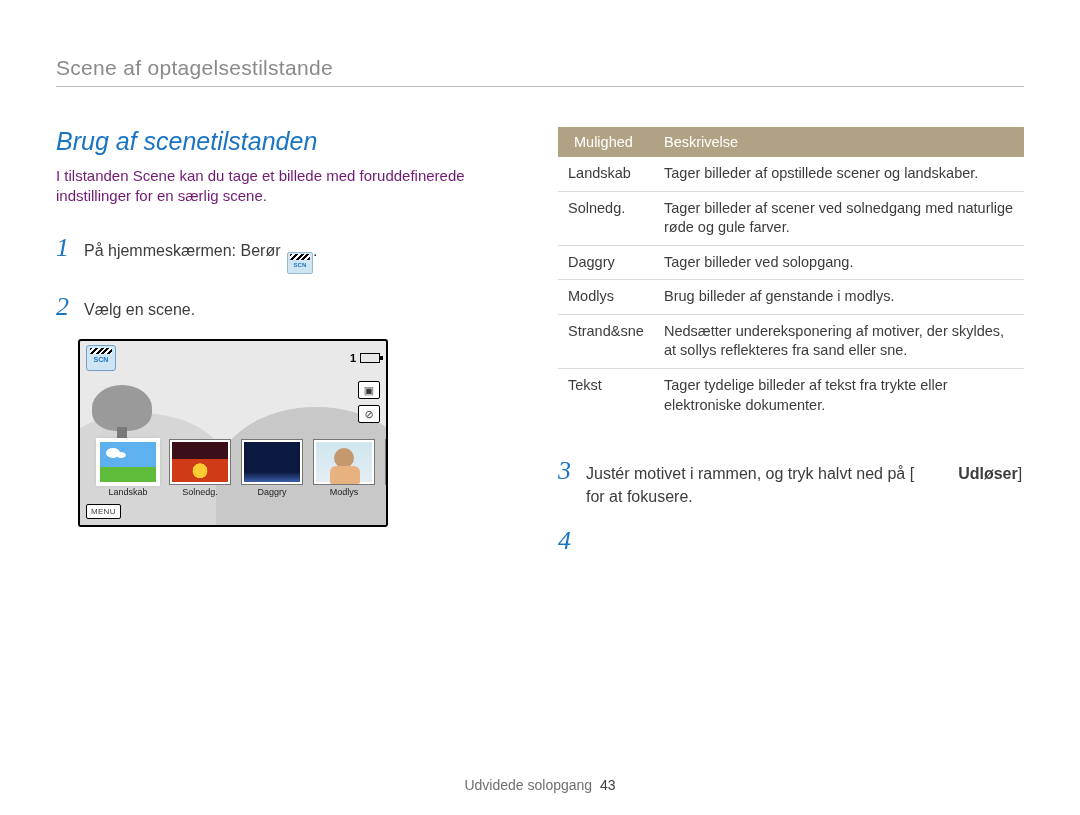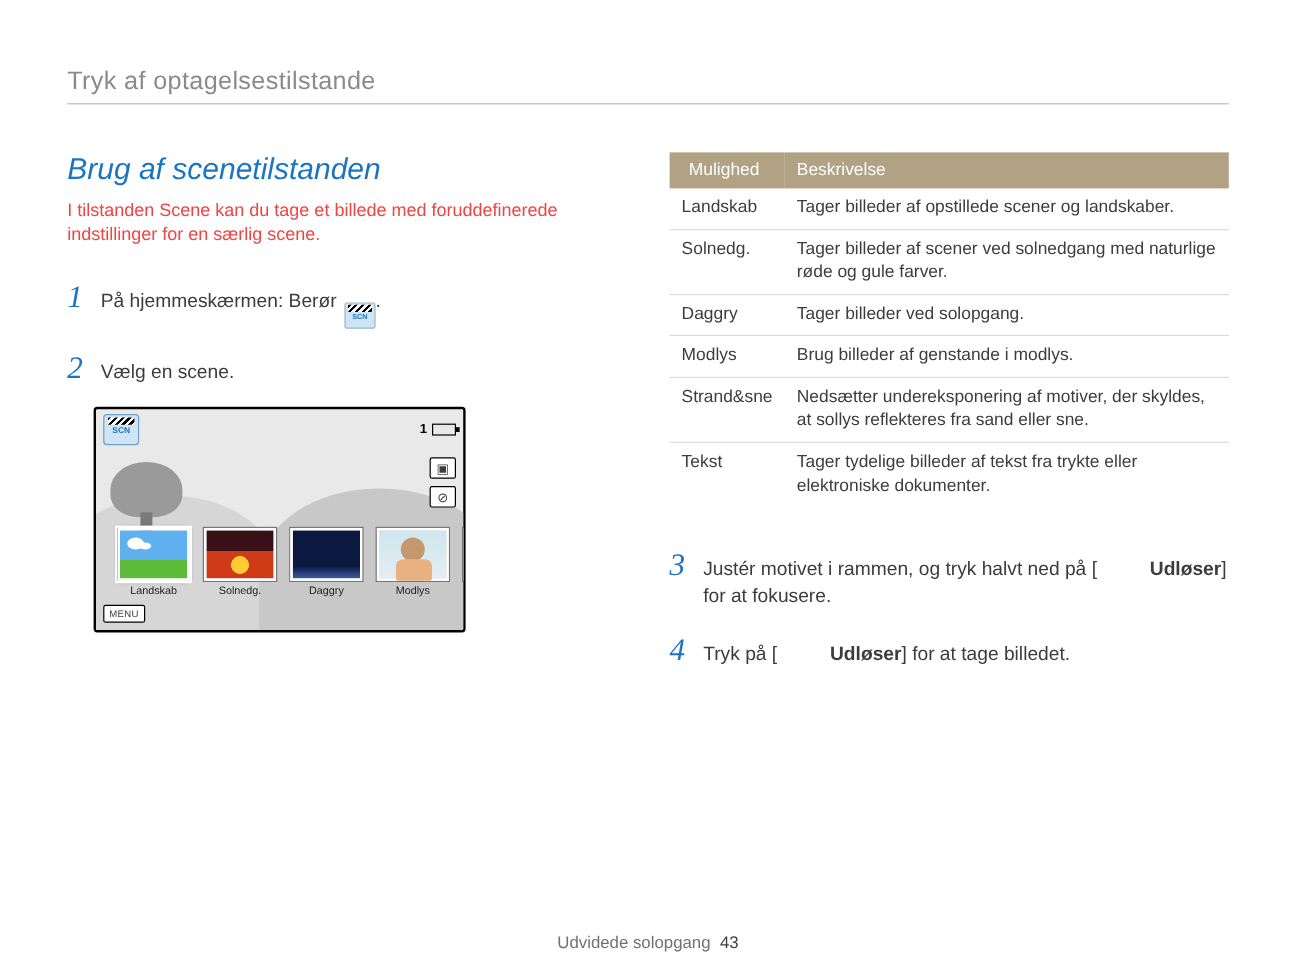--- a/index.html
+++ b/index.html
@@ -3,21 +3,21 @@
 <meta charset="utf-8">
 <style>
   * { box-sizing: border-box; margin: 0; padding: 0; }
   html, body { width: 1080px; height: 815px; background: #fff; font-family: Arial, Helvetica, sans-serif; color: #3c3c3c; }
   .page { padding: 56px 56px 0 56px; position: relative; height: 100%; }
   .breadcrumb { font-size: 21px; font-weight: 300; color: #8a8a8a; letter-spacing: 0.3px; font-family: "Helvetica Neue", Arial, sans-serif; }
   .hr { border: none; border-top: 1px solid #bcbcbc; margin-top: 6px; }
   .cols { display: flex; gap: 36px; margin-top: 40px; }
   .col { flex: 1 1 0; min-width: 0; }
   h1.section { font-size: 25px; color: #1a74c4; font-weight: 400; margin-bottom: 10px; font-style: italic; }
-  .intro { font-size: 15px; line-height: 1.35; color: #ef4444; }
+  .intro { font-size: 15px; line-height: 1.35; color: #701a75; }
   .steps { margin-top: 22px; }
   .step { display: flex; align-items: baseline; gap: 10px; margin-bottom: 14px; font-size: 16px; line-height: 1.45; }
   .step .n { font-size: 26px; color: #1a74c4; font-weight: 400; font-style: italic; font-family: Georgia, 'Times New Roman', serif; width: 18px; flex: 0 0 18px; }
   .step .t { flex: 1; }
   .step .t b { font-weight: 700; padding-left: 44px; }
   .scn-chip { display: inline-flex; flex-direction: column; align-items: center; background: #cfe5f3; border: 1px solid #9bb8cf; border-radius: 2px; width: 26px; height: 22px; vertical-align: -4px; margin-left: 2px; }
   .scn-chip .clap { width: 20px; height: 6px; background: repeating-linear-gradient(135deg, #000 0 2px, #fff 2px 4px); margin-top: 1px; border-radius: 1px; }
   .scn-chip .lbl { font-size: 6px; color: #1a74c4; font-weight: bold; line-height: 1; margin-top: 2px; }
 
   
@@ -63,21 +63,21 @@
   table.opts tr { border-bottom: 1px solid #d9d9d9; }
   table.opts tr:last-child { border-bottom: none; }
 
   .footer { position:absolute; left:0; right:0; bottom:22px; text-align:center; font-size:14px; color:#707070; }
   .footer .pn { color:#404040; margin-left:4px; }
 </style>
 </head>
 <body>
 
 <div class="page">
-  <div class="breadcrumb">Tryk af optagelsestilstande</div>
+  <div class="breadcrumb">Scene af optagelsestilstande</div>
   <hr class="hr">
 
   <div class="cols">
 
     <div class="col">
       <h1 class="section">Brug af scenetilstanden</h1>
       <p class="intro">I tilstanden Scene kan du tage et billede med foruddefinerede indstillinger for en særlig scene.</p>
 
       <div class="steps">
         <div class="step">
@@ -184,23 +184,20 @@
 
       <div class="steps" style="margin-top:30px;">
         <div class="step">
           <span class="n">3</span>
           <span class="t">
             <span>Justér motivet i rammen, og tryk halvt ned på [</span><b>Udløser</b><span>] for at fokusere.</span>
           </span>
         </div>
         <div class="step">
           <span class="n">4</span>
-          <span class="t">
-            <span>Tryk på [</span><b>Udløser</b><span>] for at tage billedet.</span>
-          </span>
         </div>
       </div>
     </div>
   </div>
 
   <div class="footer">
     <span>Udvidede solopgang</span>
     <span class="pn">43</span>
   </div>
 </div>

